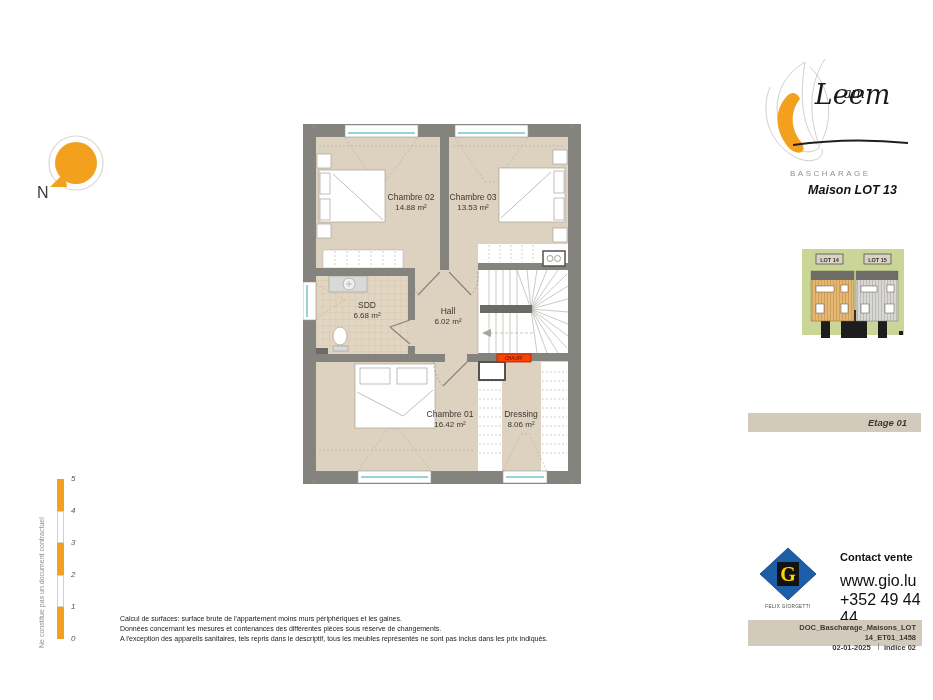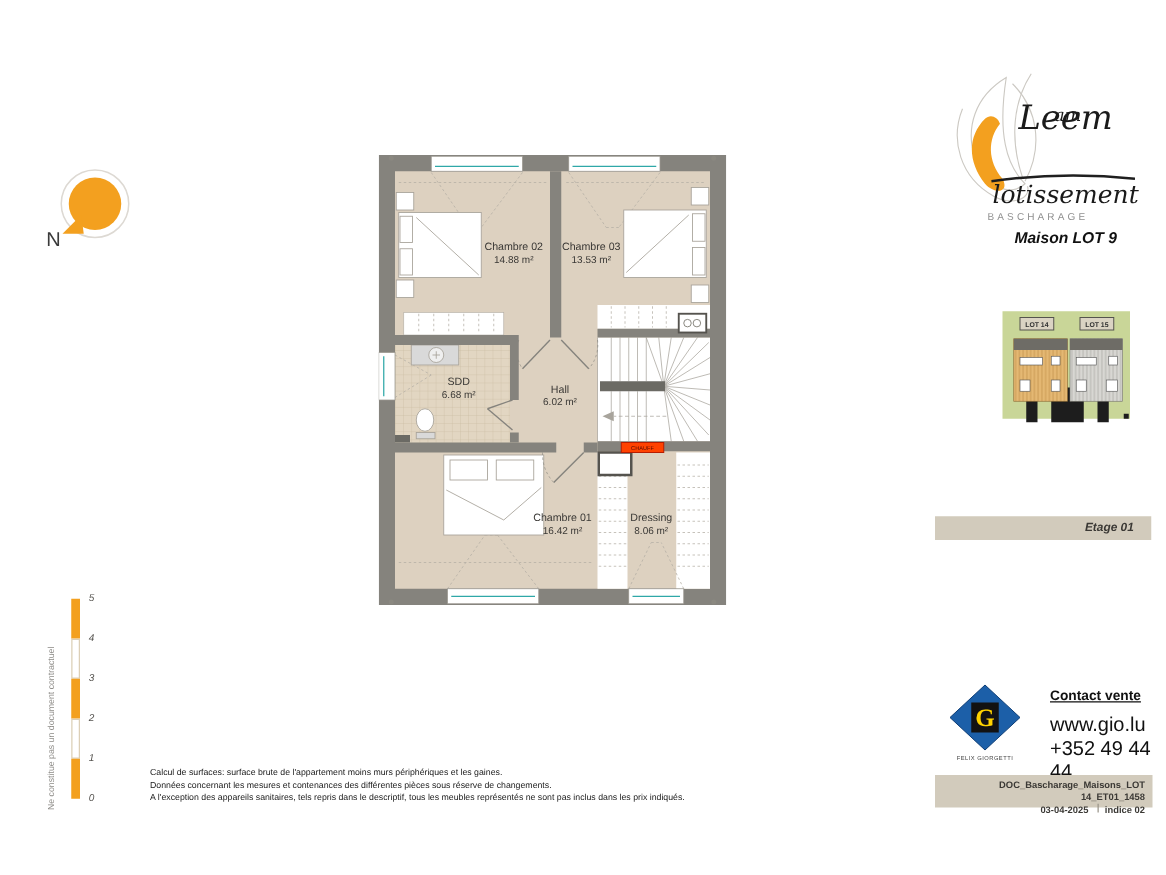--- a/index.html
+++ b/index.html
@@ -12,21 +12,21 @@
                transform:rotate(-90deg); transform-origin:0 0; }
   .tick { font-size:8px; font-style:italic; color:#55534f; }
   .seg { width:7px; height:32px; box-sizing:border-box; }
   .seg.orange { background:#f3a01f; }
   .seg.white  { background:#ffffff; border:1px solid #dccfb6; }
   .etage-bar { background:#d2cbbc; color:#3b3935; font-size:9.5px; font-weight:bold;
                font-style:italic; text-align:right; line-height:19px; padding-right:14px;
                box-sizing:border-box;margin-top:41px; }
   .doc-bar { background:#d2cbbc; color:#3b3935; font-size:7.5px; font-weight:bold;
              text-align:right; padding:3px 6px 12px 0; box-sizing:border-box; line-height:10px; }
-  .contact-h { font-size:11px; font-weight:bold; text-decoration:underline; color:#111; }
+  .contact-h { font-size:11px; font-weight:bold; color:#111; }
   .contact-t { font-size:16px; color:#111; }
   .disc { font-size:7px; color:#1a1a1a; line-height:10px; white-space:nowrap; }
   .letterspace { letter-spacing:2.5px; color:#909090; font-size:8px; }
 </style>
 </head>
 <body>
 
 <div class="page">
 
   <svg class="abs" style="left:30px;top:130px" width="80" height="80" viewBox="0 0 80 80">
@@ -268,23 +268,22 @@
         <path d="M 20 30 C 10 55 18 85 45 100 C 60 108 75 102 72 92"></path>
         <path d="M 60 10 C 80 30 85 60 70 88"></path>
       </g>
       <path d="M 38 38 C 24 52 24 72 38 90 C 46 99 58 97 52 86 C 40 72 40 54 50 42 C 48 36 42 34 38 38 Z" fill="#f3a01f"></path>
     </svg>
     <div class="abs script" style="left:80px;top:30px;width:40px;font-size:14px;text-align:right">am</div>
     <div class="abs script" style="left:45px;top:24px;width:125px;font-size:27px;text-align:center">Leem</div>
     <svg class="abs" style="left:48px;top:80px" width="115" height="12" viewBox="0 0 115 12">
       <path d="M 0 10 Q 57 2 115 8" stroke="#1f1f1f" stroke-width="2" fill="none"></path>
     </svg>
-    <div class="abs script" style="left:45px;top:88px;width:125px;font-size:20px;text-align:center">lotissement</div>
     <div class="abs letterspace" style="left:45px;top:114px;width:125px;">BASCHARAGE</div>
-    <div class="abs" style="left:35px;top:128px;width:145px;text-align:center;font-size:12.5px;font-weight:bold;font-style:italic;color:#111">Maison LOT 9</div>
+    <div class="abs" style="left:35px;top:128px;width:145px;text-align:center;font-size:12.5px;font-weight:bold;font-style:italic;color:#111">Maison LOT 13</div>
   </div>
 
   <svg class="abs" style="left:799px;top:246px" width="108" height="92" viewBox="0 0 108 92">
     <defs>
       <pattern id="hatchO" width="3" height="3" patternUnits="userSpaceOnUse">
         <rect width="3" height="3" fill="#e4b873"></rect>
           <line x1="1.5" y1="0" x2="1.5" y2="3" stroke="#c1914a" stroke-width="0.6"></line>
       </pattern>
       <pattern id="hatchG" width="3" height="3" patternUnits="userSpaceOnUse">
         <rect width="3" height="3" fill="#d8d7d3"></rect>
@@ -326,21 +325,21 @@
     <text x="31" y="34" text-anchor="middle" font-size="20" font-weight="bold" fill="#ffd300" style="font-family:'Liberation Serif',serif">G</text>
     <text x="31" y="61" text-anchor="middle" font-size="4.6" fill="#444" letter-spacing="0.4" style="font-family:'Liberation Sans',sans-serif">FELIX GIORGETTI</text>
   </svg>
   <div class="abs contact-h" style="left:840px;top:551px">Contact vente</div>
   <div class="abs contact-t" style="left:840px;top:572px">www.gio.lu</div>
   <div class="abs contact-t" style="left:840px;top:591px">+352 49 44 44</div>
 
   <div class="abs doc-bar" style="left:748px;top:620px;width:174px;height:26px">
     <div>DOC_Bascharage_Maisons_LOT 14_ET01_1458</div>
     <div>
-      <span>03-04-2025</span>
+      <span>02-01-2025</span>
       <span style="display:inline-block;width:1px;height:7px;background:#9a958a;margin:0 3px 0 5px"></span>
       <span>indice 02</span>
     </div>
   </div>
 
   <div class="abs" style="left:120px;top:614px">
     <div class="disc">Calcul de surfaces: surface brute de l'appartement moins murs périphériques et les gaines.</div>
     <div class="disc">Données concernant les mesures et contenances des différentes pièces sous réserve de changements.</div>
     <div class="disc">A l'exception des appareils sanitaires, tels repris dans le descriptif, tous les meubles représentés ne sont pas inclus dans les prix indiqués.</div>
   </div>

